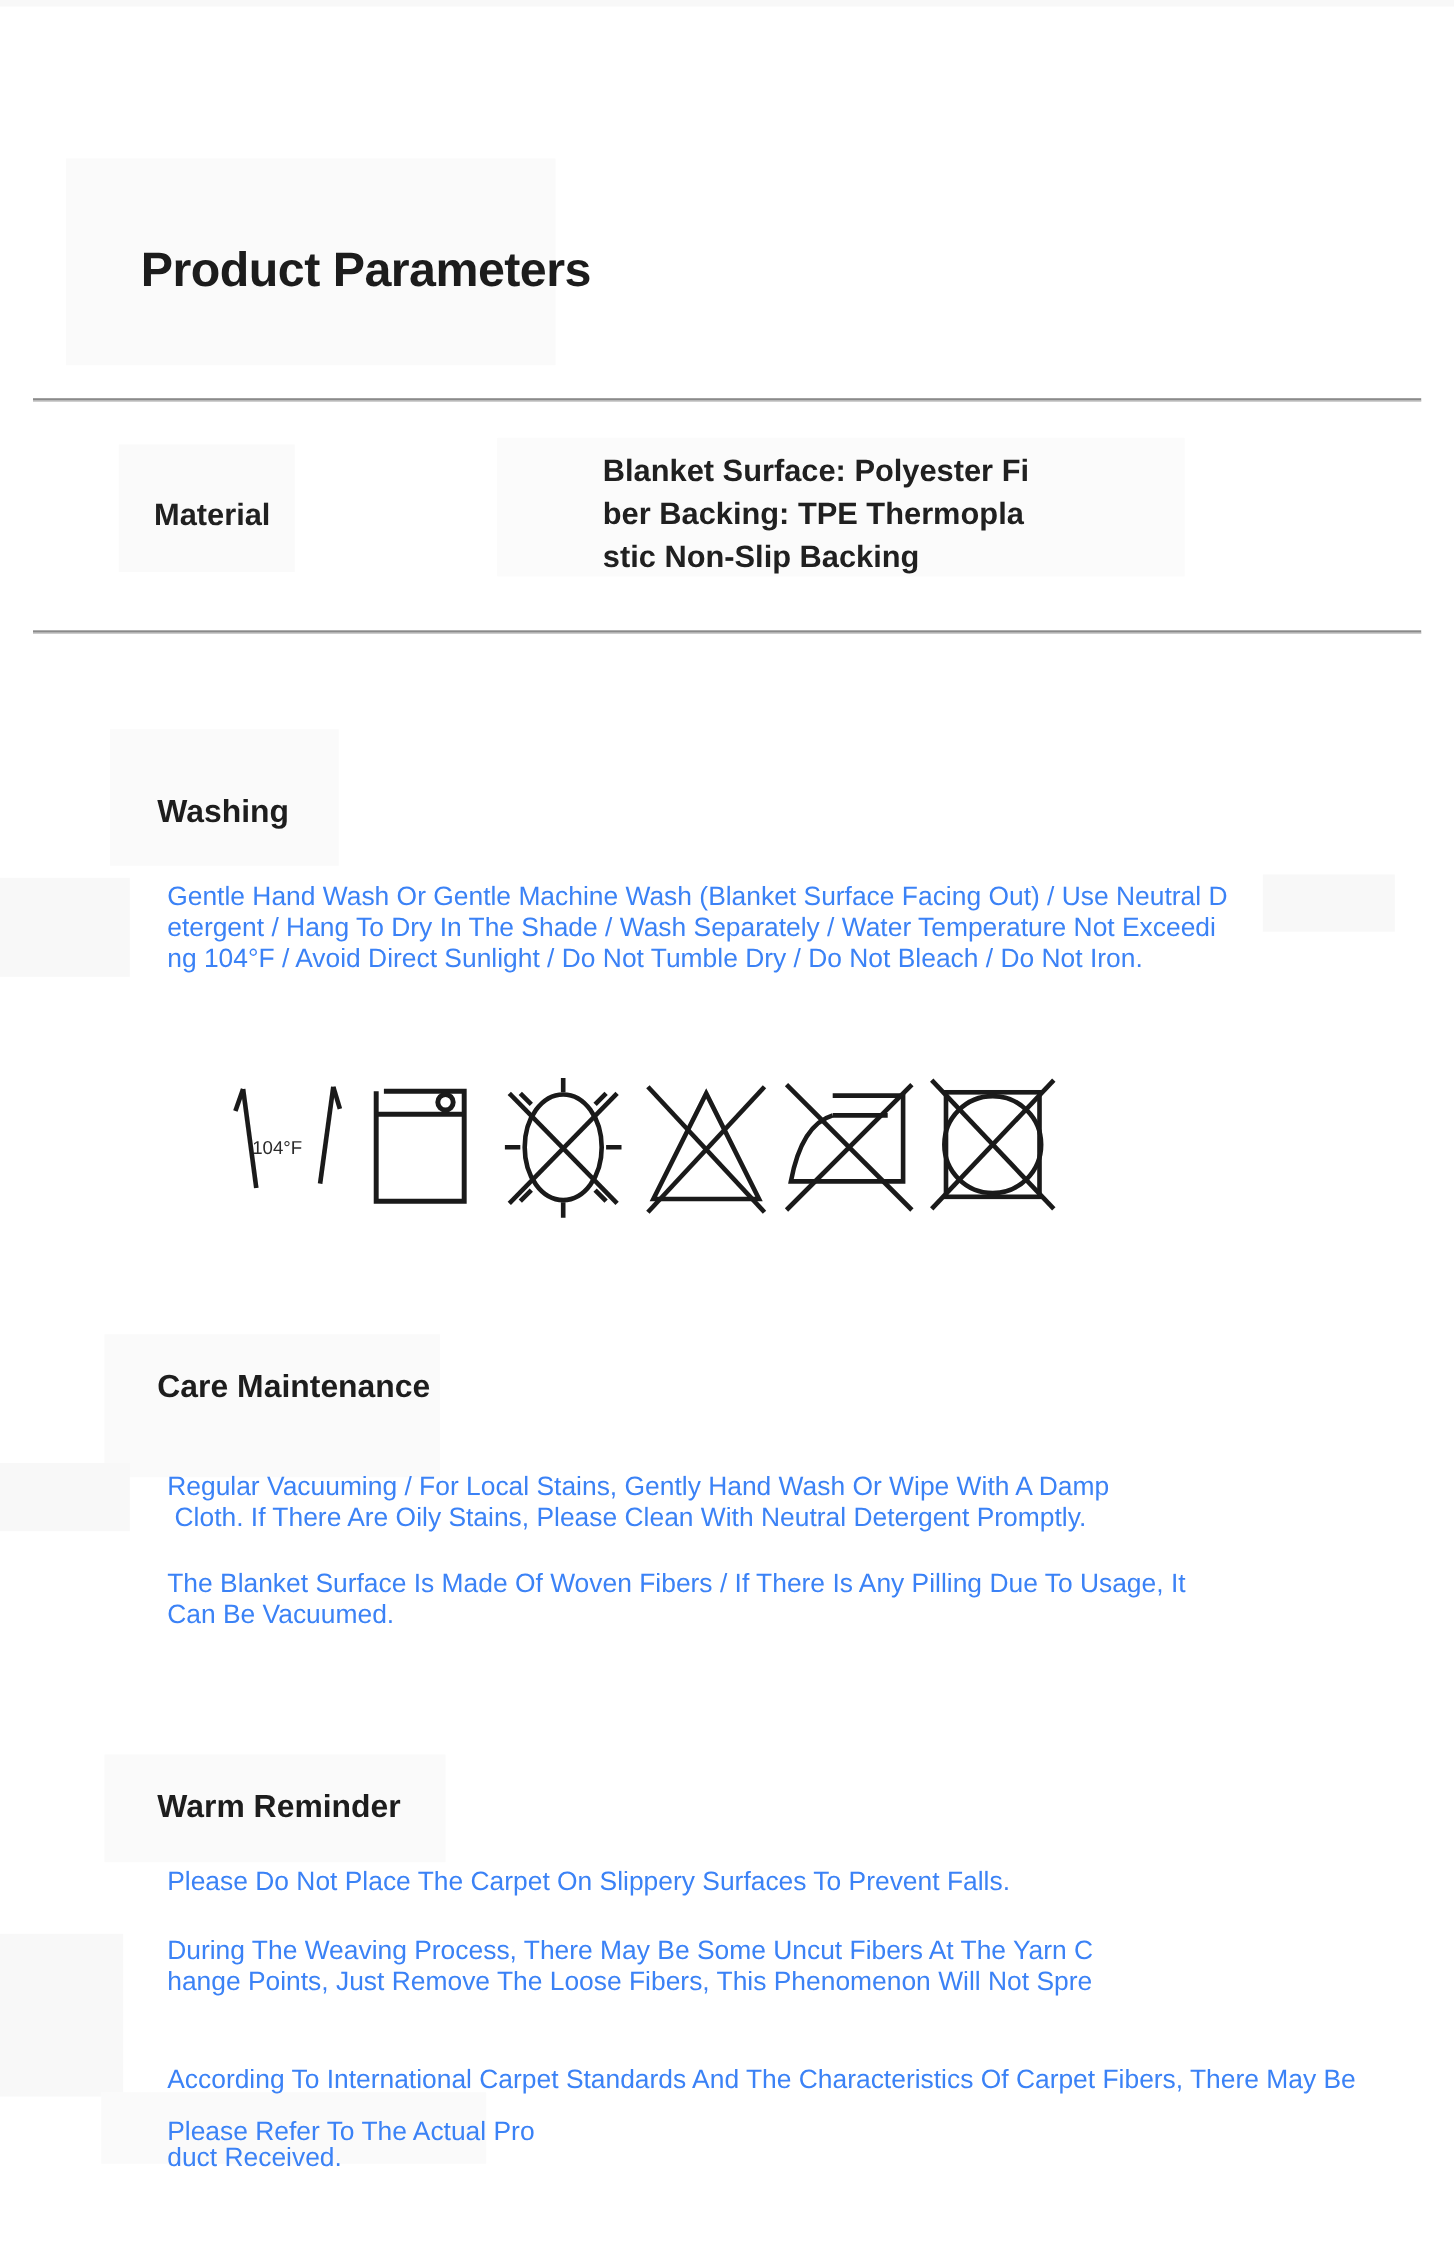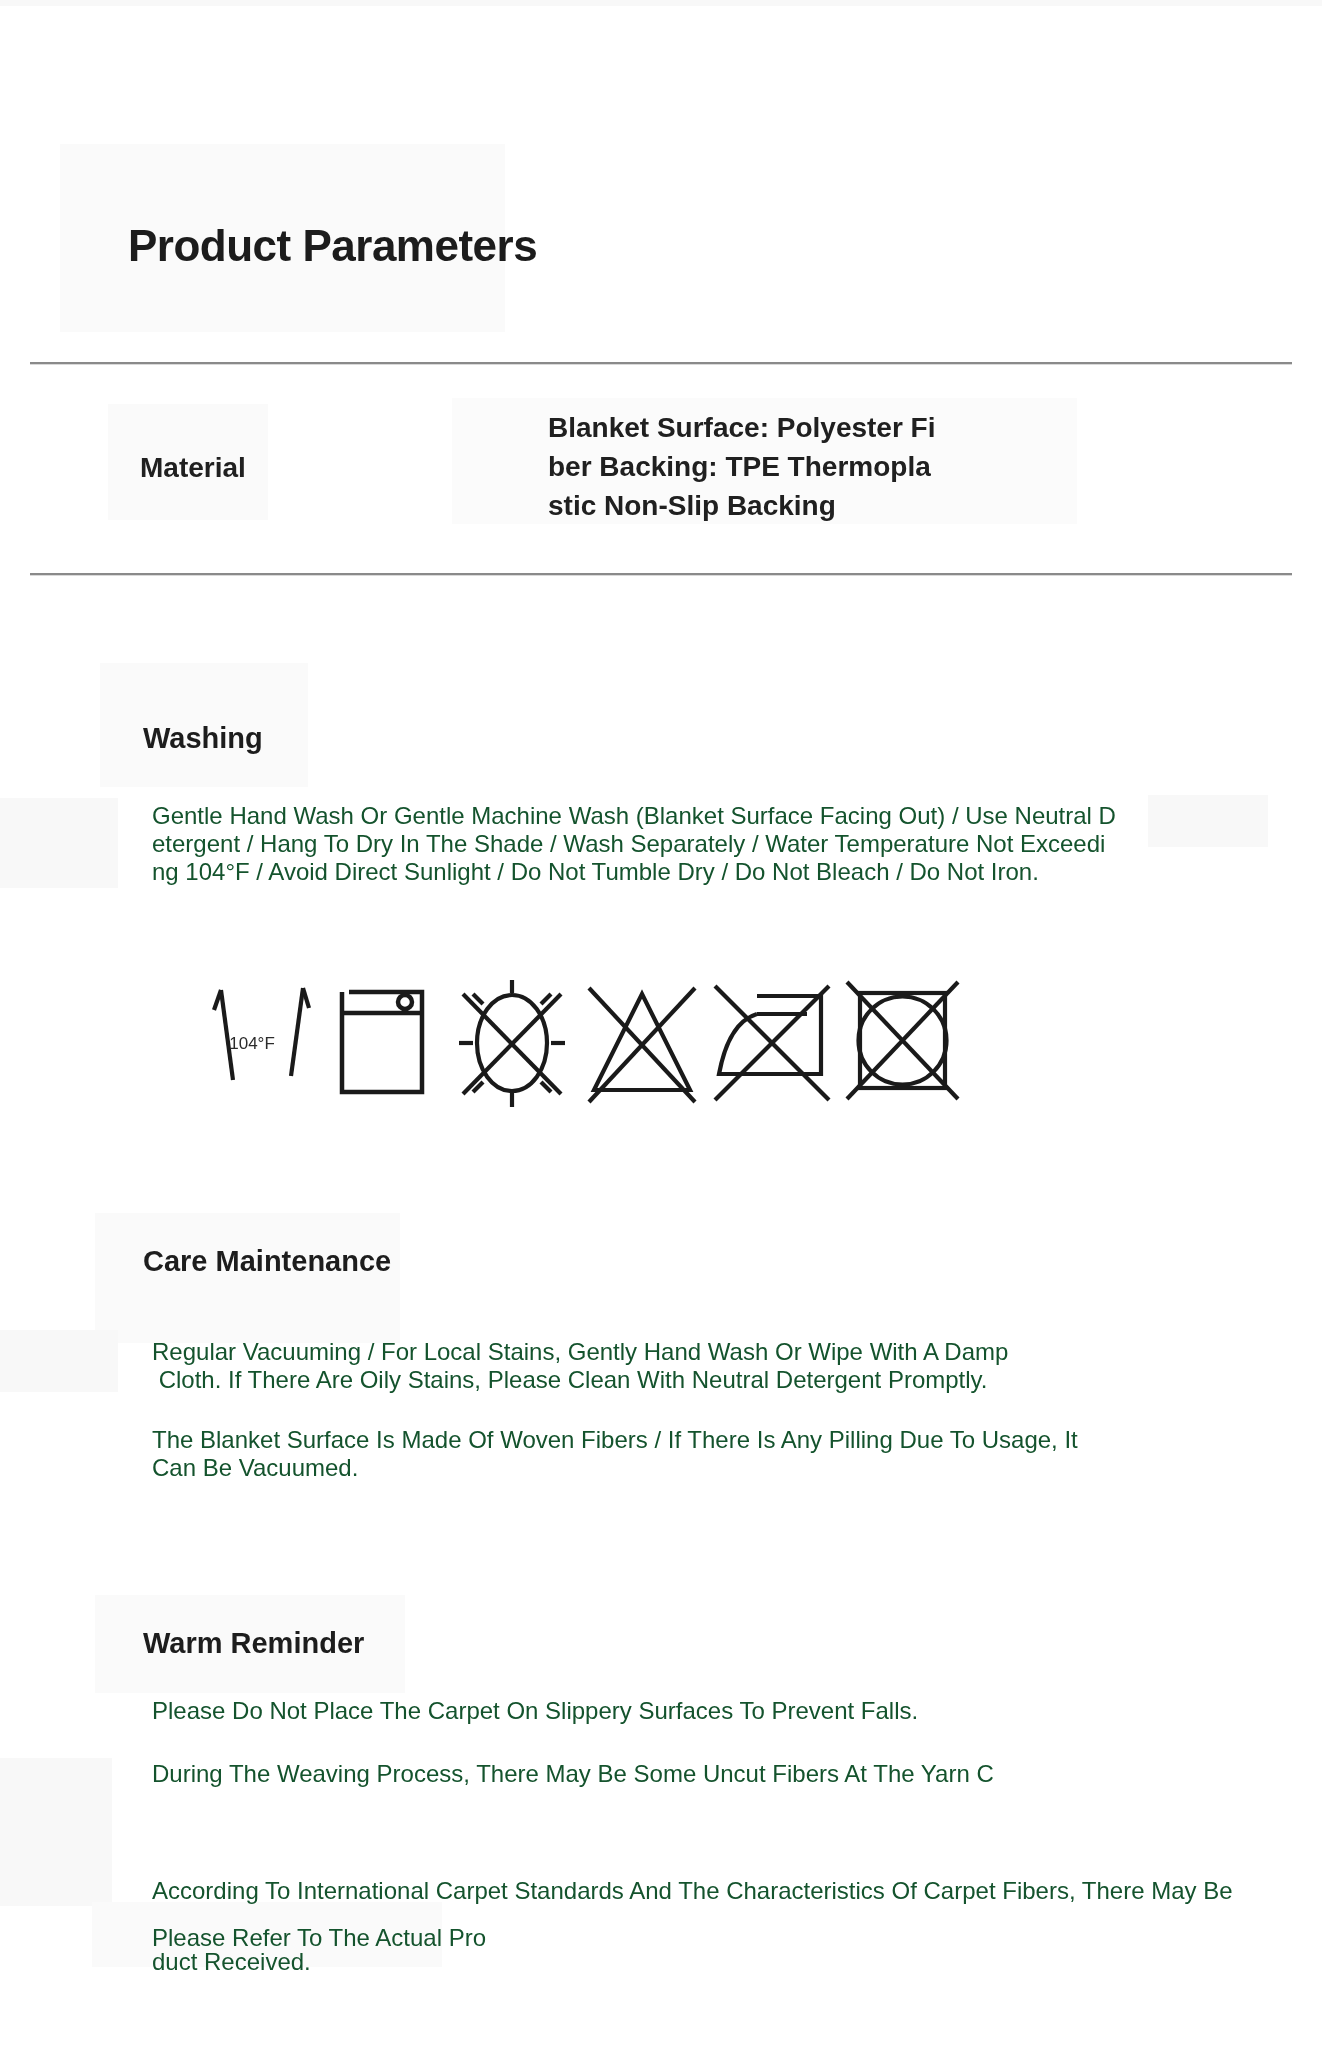--- a/index.html
+++ b/index.html
@@ -32,21 +32,21 @@
     line-height:39px;
   }
   .row-value .line{white-space:pre;}
   .section-heading{
     position:absolute;left:143px;
     font-size:29px;font-weight:700;color:#1d1d1d;
     line-height:36px;white-space:nowrap;
   }
   .body-par{
     position:absolute;left:152px;
-    font-size:24px;font-weight:400;color:#14532d;
+    font-size:24px;font-weight:400;color:#3b82f6;
     line-height:28px;
   }
   .body-par .line{white-space:pre;}
   .body-par.tight{line-height:24px;}
   .icons-row{
     position:absolute;left:187px;top:980px;
     display:flex;align-items:flex-start;
   }
   .care-icon{position:relative;width:130px;height:130px;}
   .care-icon svg{display:block;width:130px;height:130px;}
@@ -166,20 +166,21 @@
     <div class="line">The Blanket Surface Is Made Of Woven Fibers / If There Is Any Pilling Due To Usage, It</div>
     <div class="line">Can Be Vacuumed.</div>
   </div>
 
   <div class="section-heading" style="top:1625px;">Warm Reminder</div>
   <div class="body-par" style="top:1697px;">
     <div class="line">Please Do Not Place The Carpet On Slippery Surfaces To Prevent Falls.</div>
   </div>
   <div class="body-par" style="top:1760px;">
     <div class="line">During The Weaving Process, There May Be Some Uncut Fibers At The Yarn C</div>
+    <div class="line">hange Points, Just Remove The Loose Fibers, This Phenomenon Will Not Spre</div>
   </div>
   <div class="body-par" style="top:1877px;">
     <div class="line">According To International Carpet Standards And The Characteristics Of Carpet Fibers, There May Be</div>
   </div>
   <div class="body-par tight" style="top:1926px;">
     <div class="line">Please Refer To The Actual Pro</div>
     <div class="line">duct Received.</div>
   </div>
 
 </div>

